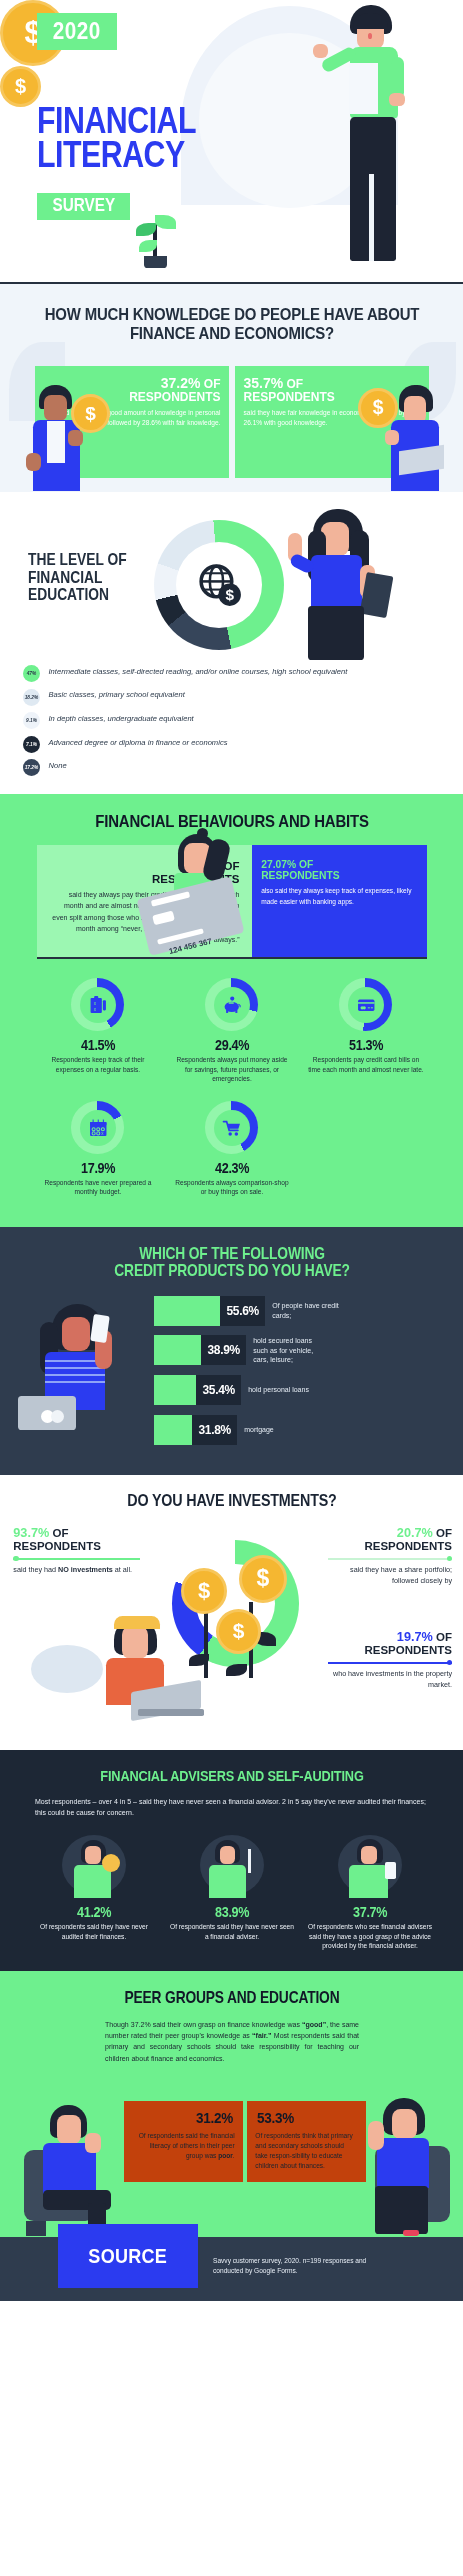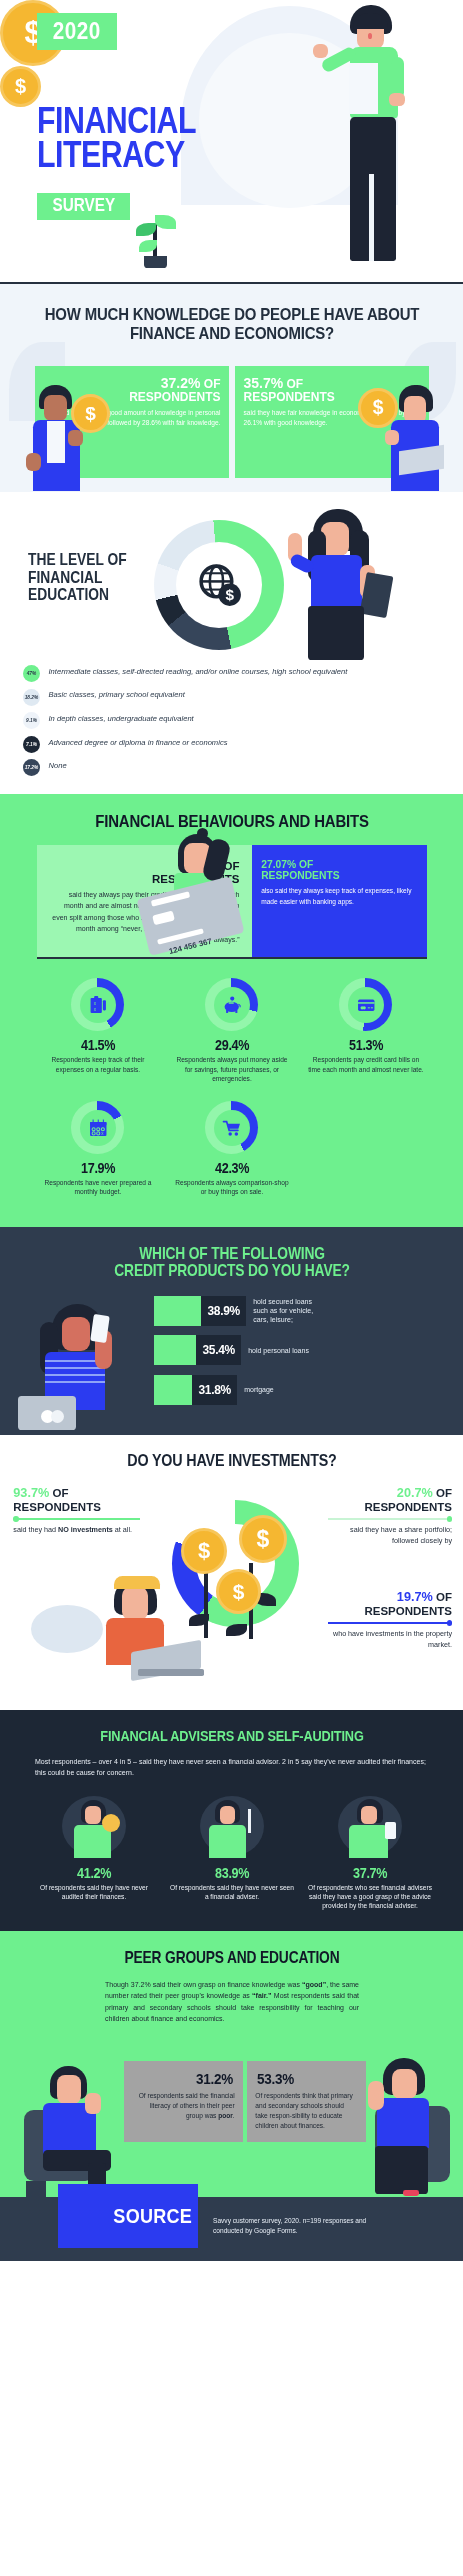--- a/index.html
+++ b/index.html
@@ -128,30 +128,30 @@
      transform:scaleX(0.9); letter-spacing:-0.3px; }
   .adv-cell .desc { font-size:6.6px; line-height:1.42; color:#eef2f7; margin-top:1.8px; }
 
   
   .peer { background:#6ef08e; padding:18px 0 0; position:relative; height:266px; }
   .peer h2 { font-size:15.7px; color:#111827; margin-bottom:12px; }
   .peer .lead { font-size:7px; line-height:1.62; color:#1b2430; margin:0 auto;
      width:254px; text-align:justify; }
   .peer .lead b { font-weight:800; }
   .peer-cards { display:flex; gap:3.6px; position:absolute; left:124px; top:130px; width:242px; }
-  .peer-card { flex:1; background:#a3a3a3; padding:8.5px 8.5px 11px; }
+  .peer-card { flex:1; background:#c2410c; padding:8.5px 8.5px 11px; }
   .peer-card .num { font-size:15px; font-weight:900; color:#111827; display:inline-block;
      transform:scaleX(0.9); letter-spacing:-0.3px; }
   .peer-card .desc { font-size:6.6px; color:#1b2430; line-height:1.5; margin-top:4.8px; }
   .peer-card.first { text-align:right; }
 
   
   .source { background:#2f3c4e; height:64px; position:relative; }
   .source-box { position:absolute; left:58px; top:-13.3px; width:140px; height:64px;
-     background:#2b3bf0; display:flex; align-items:center; justify-content:flex-end; }
+     background:#2b3bf0; display:flex; align-items:center; justify-content:center; }
   .source-box span { font-size:20.5px; font-weight:900; color:#fff; display:inline-block;
      transform:scaleX(0.88); letter-spacing:0.3px; }
   .source-txt { position:absolute; left:213px; top:19.3px; width:181px; font-size:6.6px;
      line-height:1.5; color:#e8eef6; }
   .leaf { position:absolute; background:#dfe8f2; border-radius:60% 0 60% 0; }
 </style>
 </head>
 <body>
 
 <div class="page">
@@ -462,20 +462,27 @@
       <div style="position:absolute;left:74px;top:26.6px;width:17px;height:39px;background:#d4705f;border-radius:7.9px;"></div>
       <div style="position:absolute;left:71px;top:11px;width:15.7px;height:26.6px;background:#f4f8fc;border-radius:2.4px;transform:rotate(8deg);"></div>
       <div style="position:absolute;left:-2.4px;top:92px;width:58px;height:34px;background:#bcc6d1;border-radius:3.6px;"></div>
       <div style="position:absolute;left:20.5px;top:106px;width:13.3px;height:13.3px;background:#ffffff;border-radius:50%;"></div>
       <div style="position:absolute;left:30px;top:106px;width:13.3px;height:13.3px;background:#f0f4f8;border-radius:50%;"></div>
     </div>
 
     <div class="bars">
       <div class="bar-row">
         <div class="bar-track">
+          <div class="bar-fill" style="width:66px;"></div>
+          <div class="bar-val cond">55.6%</div>
+        </div>
+        <div class="bar-label">Of people have credit cards;</div>
+      </div>
+      <div class="bar-row">
+        <div class="bar-track">
           <div class="bar-fill" style="width:47px;"></div>
           <div class="bar-val cond">38.9%</div>
         </div>
         <div class="bar-label">hold secured loans such as for vehicle, cars, leisure;</div>
       </div>
       <div class="bar-row">
         <div class="bar-track">
           <div class="bar-fill" style="width:42px;"></div>
           <div class="bar-val cond">35.4%</div>
         </div>

